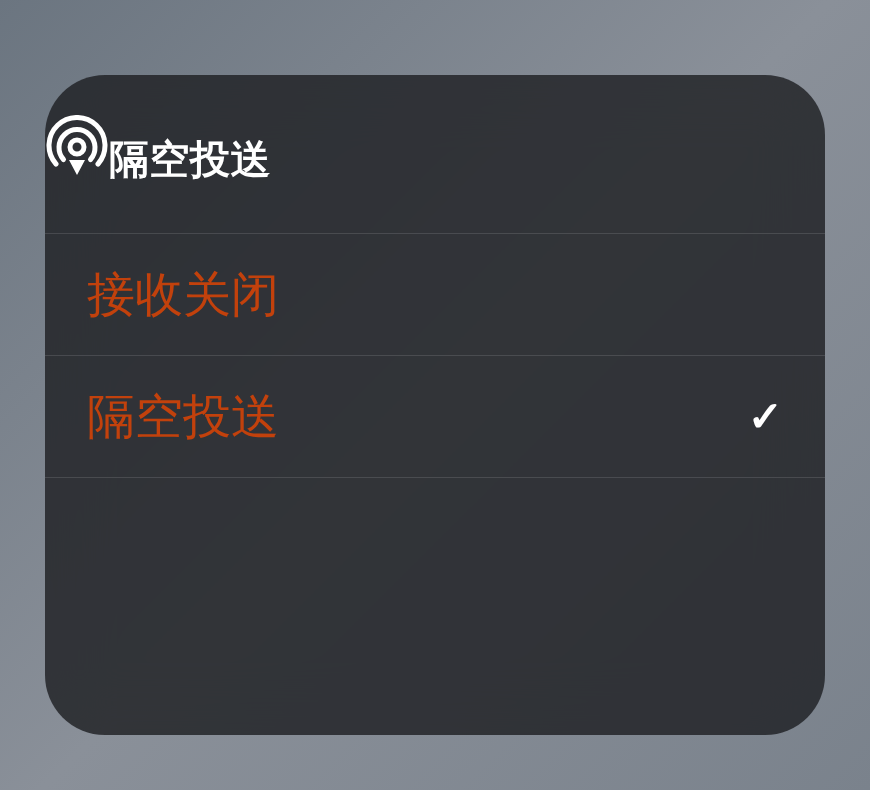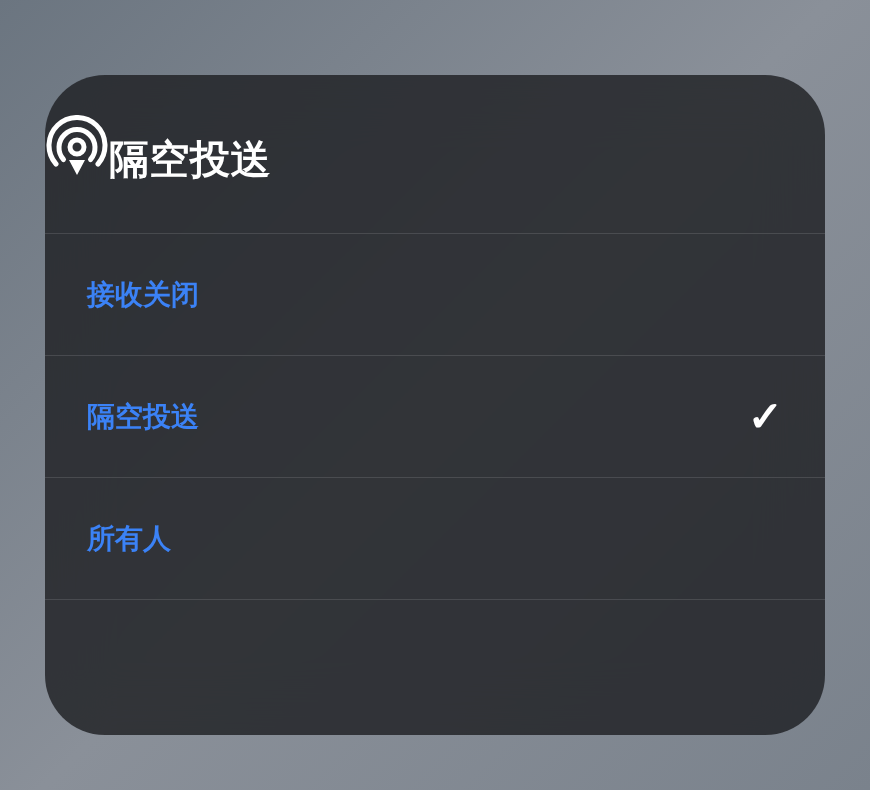--- a/index.html
+++ b/index.html
@@ -55,23 +55,23 @@
     .option {
       display: flex;
       align-items: center;
       justify-content: space-between;
       padding: 0 42px;
       height: 122px;
       border-bottom: 1px solid rgba(255, 255, 255, 0.12);
       cursor: pointer;
     }
     .option-label {
-      color: #3b82f6;
-      font-size: 28px;
-      font-weight: 700;
+      color: #c2410c;
+      font-size: 48px;
+      font-weight: 400;
     }
     .checkmark {
       color: #ffffff;
       font-size: 42px;
       font-weight: 600;
       display: none;
     }
     .option.selected .checkmark {
       display: block;
     }
@@ -97,18 +97,14 @@
   </div>
   <div class="option-list">
     <div class="option">
       <span class="option-label">接收关闭</span>
 
     </div>
     <div class="option selected">
       <span class="option-label">隔空投送</span>
       <span class="checkmark">✓</span>
     </div>
-    <div class="option">
-      <span class="option-label">所有人</span>
-
-    </div>
   </div>
 </div>
 
 </body></html>

